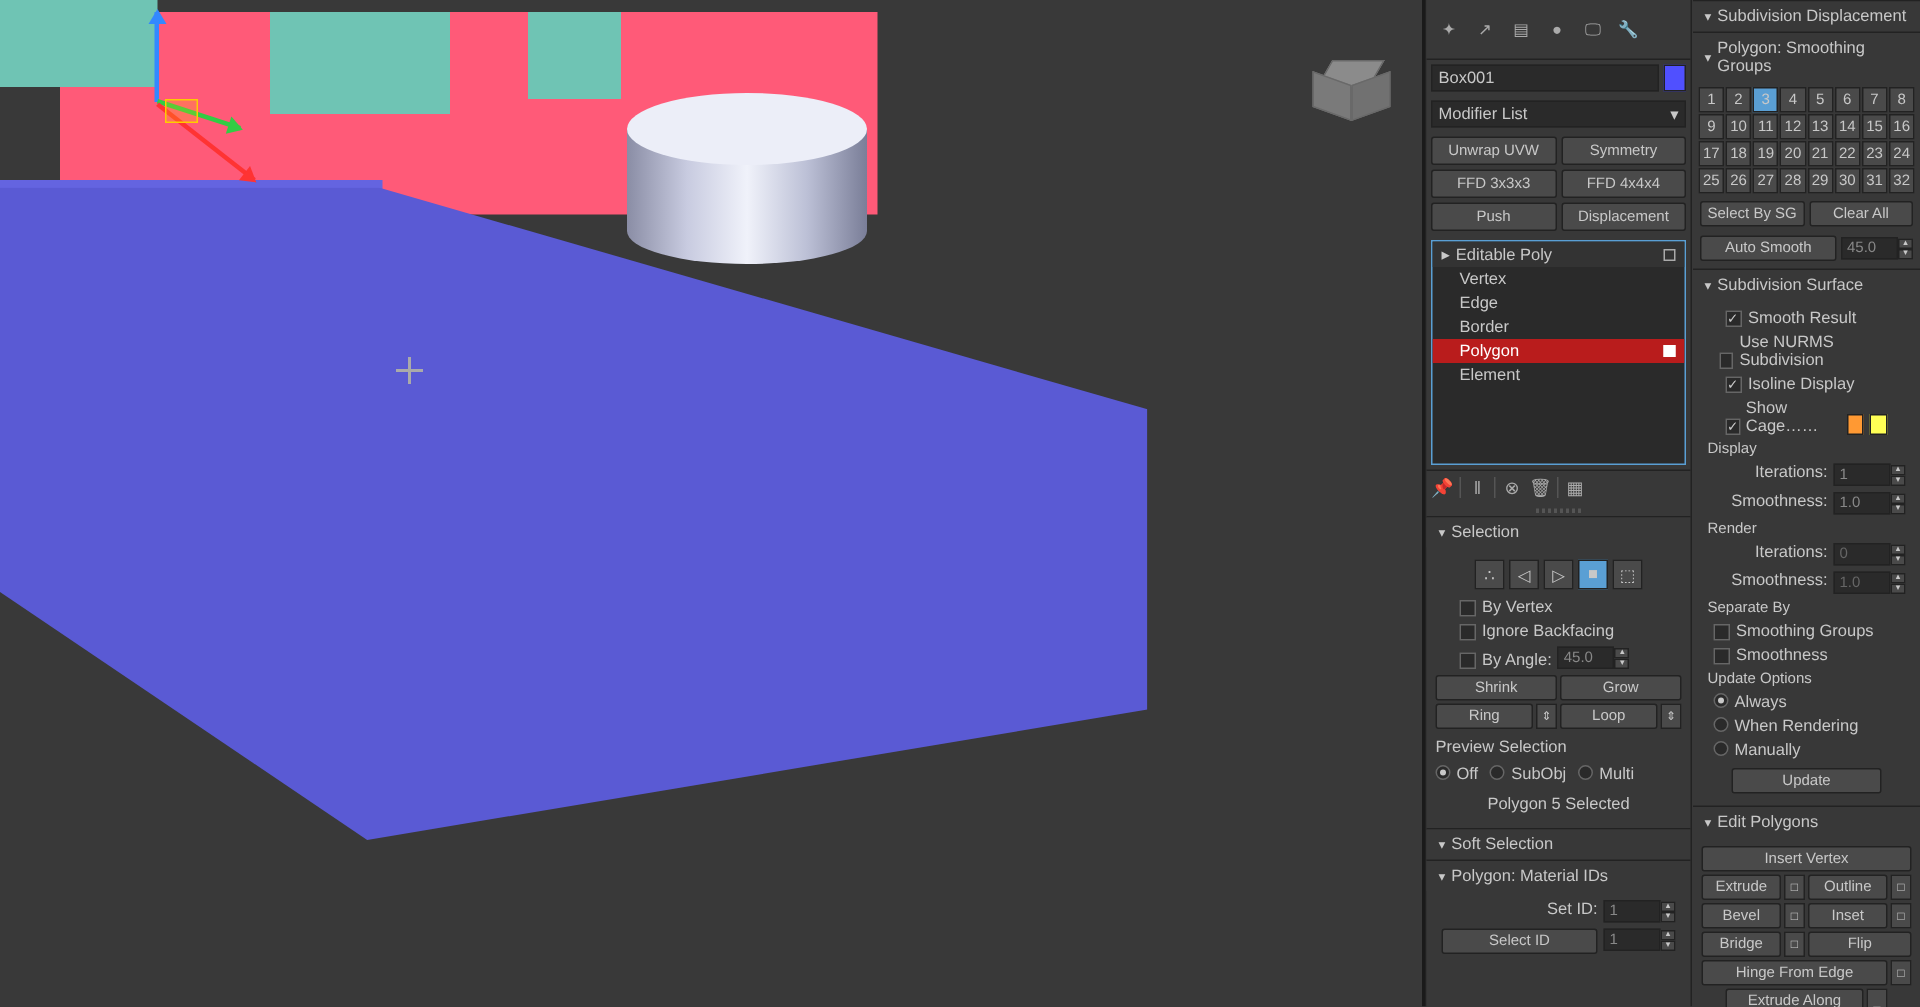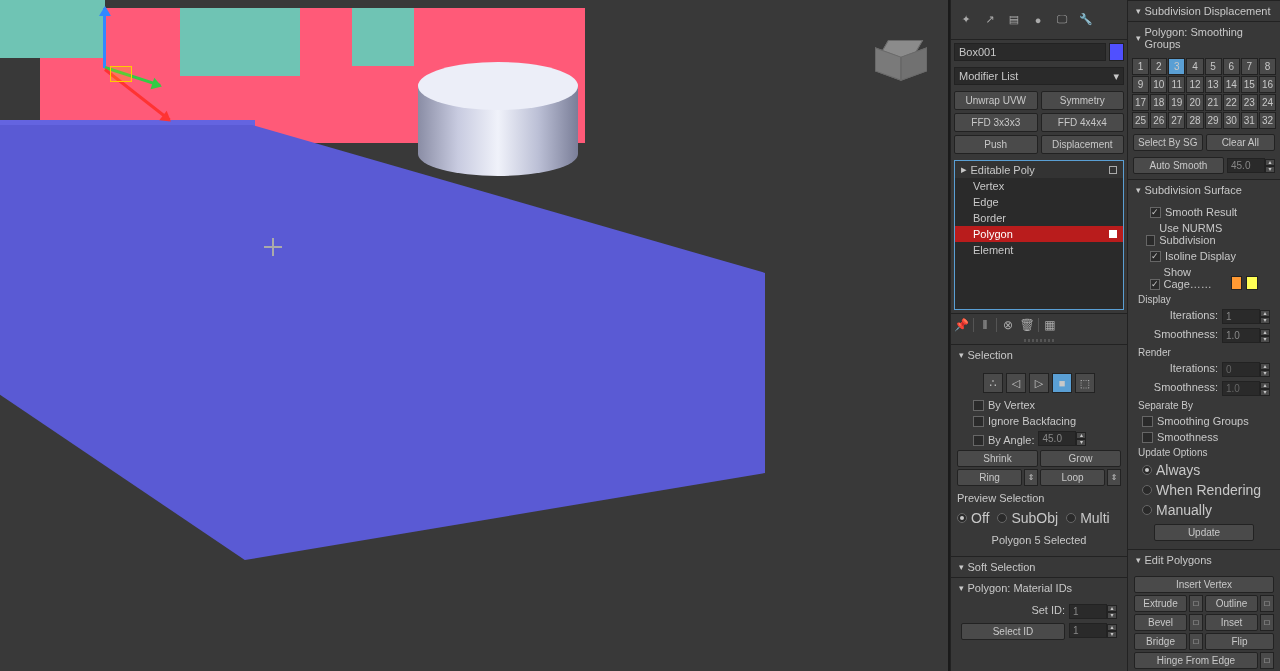--- a/index.html
+++ b/index.html
@@ -65,21 +65,21 @@
 .chk-row{display:flex;align-items:flex-end;gap:4px;padding:2px 16px;font-size:11px;}
 .chk{width:11px;height:11px;border:1px solid #666;background:#2a2a2a;}
 .chk.checked::after{content:'✓';font-size:9px;color:#c8c8c8;display:block;line-height:9px;}
 .spin{display:flex;align-items:center;}
 .spin input{width:38px;background:#2a2a2a;border:1px solid #222;color:#888;padding:1px 3px;font-size:10px;}
 .spin .arrows{width:10px;display:flex;flex-direction:column;}
 .spin .arrows span{height:7px;background:#4a4a4a;border:1px solid #222;font-size:6px;text-align:center;line-height:5px;}
 .btn-pair{display:grid;grid-template-columns:1fr 14px 1fr 14px;gap:2px;margin:2px 0;}
 .btn-pair.single{grid-template-columns:1fr 1fr;}
 .mini-sq{background:#4a4a4a;border:1px solid #222;display:flex;align-items:center;justify-content:center;font-size:8px;}
-.radio-row{display:flex;align-items:center;gap:4px;padding:2px 0;font-size:14px;}
+.radio-row{display:flex;gap:4px;padding:2px 0;font-size:11px;}
 .radio{width:10px;height:10px;border:1px solid #666;border-radius:50%;background:#2a2a2a;}
 .radio.checked::after{content:'';display:block;width:4px;height:4px;background:#c8c8c8;border-radius:50%;margin:2px;}
 .status-txt{text-align:center;padding:6px 0;font-size:11px;}
 .side-panel{width:153px;background:#383838;border-left:1px solid #222;overflow-y:auto;}
 .side-panel::-webkit-scrollbar{width:14px;}
 .side-panel::-webkit-scrollbar-track{background:#2a2a2a;}
 .side-panel::-webkit-scrollbar-thumb{background:#555;}
 .sg-grid{display:grid;grid-template-columns:repeat(8,1fr);gap:1px;padding:2px;}
 .sg-cell{background:#4a4a4a;border:1px solid #222;text-align:center;padding:2px 0;font-size:10px;cursor:pointer;}
 .sg-cell.active{background:#5a9fd4;}

